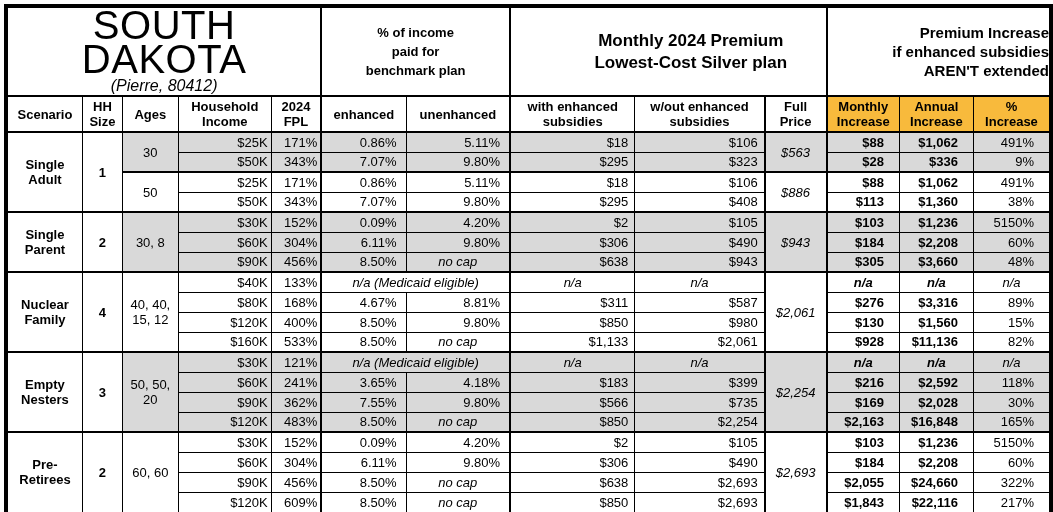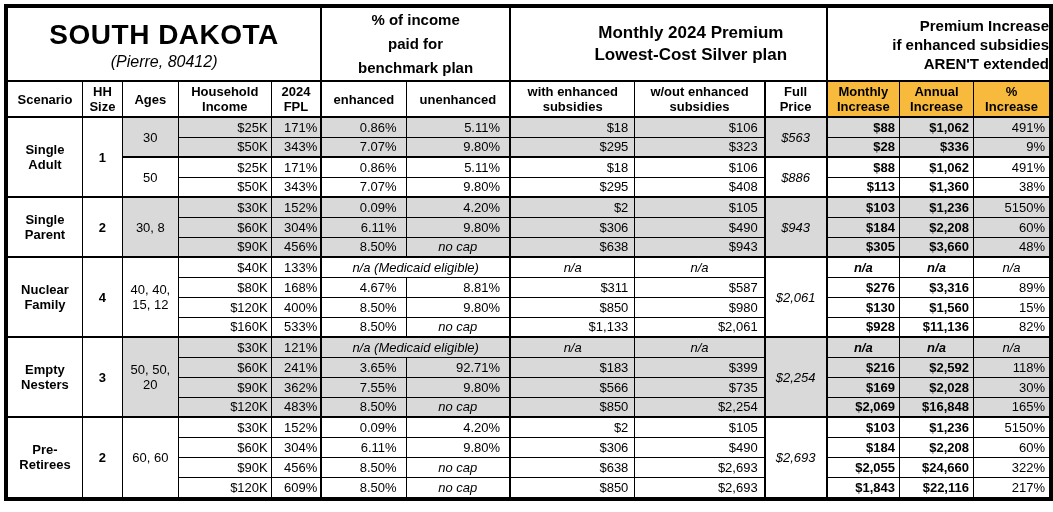--- a/index.html
+++ b/index.html
@@ -13,37 +13,37 @@
   .sheet { position:absolute; top:4px; left:4px; border:3px solid #000; display:inline-block; background:#fff; }
   table { border-collapse:collapse; table-layout:fixed; }
   th, td { border:1px solid #000; overflow:hidden; padding:0; vertical-align:middle; }
   
   col.c-scenario{width:75px} col.c-hh{width:40px} col.c-ages{width:56px}
   col.c-income{width:93px} col.c-fpl{width:50px} col.c-enh{width:85px}
   col.c-unenh{width:104px} col.c-with{width:125px} col.c-wout{width:130px}
   col.c-full{width:62px} col.c-mon{width:73px} col.c-ann{width:74px} col.c-pct{width:76px}
   
   .title-row th { height:70px; border-bottom:2px solid #000; background:#fff; }
-  .state { font-size:28px; font-weight:bold; line-height:34px; letter-spacing:.5px; text-align:center; }
+  .state { font-size:40px; font-weight:normal; line-height:34px; letter-spacing:.5px; text-align:center; }
   .loc   { font-size:16px; font-style:italic; font-weight:normal; line-height:19px; text-align:center; }
   .grp { font-weight:bold; text-align:center; white-space:pre-line; }
-  .grp-benchmark { font-size:15px; line-height:24px; }
+  .grp-benchmark { font-size:13px; line-height:19px; }
   .grp-premium   { font-size:17px; line-height:22px;padding-left:45px; }
   .grp-increase  { font-size:15px; line-height:19px;text-align:right; }
   .head-row th {
     height:28px; font-size:13px; font-weight:bold; line-height:15px;
     text-align:center; white-space:pre-line; padding:2px 1px;
     border-bottom:2px solid #000;
   }
   
   tbody tr { height:20px; }
   tbody td { font-size:13px; line-height:15px; white-space:pre-line; }
   .right{text-align:right} .center{text-align:center}
   .ital{font-style:italic} .bold{font-weight:bold}
-  .pad3{padding-right:3px} .pad4{padding-right:4px} .pad6{padding-right:6px} .pad8{padding-right:9px}
+  .pad3{padding-right:3px} .pad4{padding-right:15px} .pad6{padding-right:6px} .pad8{padding-right:9px}
   .sh{background:var(--shade)}
   .orange{background:var(--accent)}
   .vt{border-left:2px solid #000}
   .gt{border-top:2px solid #000}
 </style>
 </head>
 <body>
 
 <div class="sheet">
   <table>
@@ -254,21 +254,21 @@
           <td class="center ital sh gt">n/a</td>
           <td class="center ital vt sh gt" rowspan="4">$2,254</td>
           <td class="center ital bold vt sh gt">n/a</td>
           <td class="center ital bold sh gt">n/a</td>
           <td class="center ital sh gt">n/a</td>
         </tr>
         <tr>
           <td class="right pad3 sh">$60K</td>
           <td class="right pad3 sh">241%</td>
           <td class="right pad8 vt sh">3.65%</td>
-          <td class="right pad8 sh">92.71%</td>
+          <td class="right pad8 sh">4.18%</td>
           <td class="right pad6 vt sh">$183</td>
           <td class="right pad6 sh">$399</td>
           <td class="right pad4 bold vt sh">$216</td>
           <td class="right pad4 bold sh">$2,592</td>
           <td class="right pad4 sh">118%</td>
         </tr>
         <tr>
           <td class="right pad3 sh">$90K</td>
           <td class="right pad3 sh">362%</td>
           <td class="right pad8 vt sh">7.55%</td>
@@ -279,21 +279,21 @@
           <td class="right pad4 bold sh">$2,028</td>
           <td class="right pad4 sh">30%</td>
         </tr>
         <tr>
           <td class="right pad3 sh">$120K</td>
           <td class="right pad3 sh">483%</td>
           <td class="right pad8 vt sh">8.50%</td>
           <td class="center ital sh">no cap</td>
           <td class="right pad6 vt sh">$850</td>
           <td class="right pad6 sh">$2,254</td>
-          <td class="right pad4 bold vt sh">$2,069</td>
+          <td class="right pad4 bold vt sh">$2,163</td>
           <td class="right pad4 bold sh">$16,848</td>
           <td class="right pad4 sh">165%</td>
         </tr>
         <tr>
           <td class="center bold gt" rowspan="4">Pre-
 Retirees</td>
           <td class="center bold gt" rowspan="4">2</td>
           <td class="center gt" rowspan="4">60, 60</td>
           <td class="right pad3 gt">$30K</td>
           <td class="right pad3 gt">152%</td>

